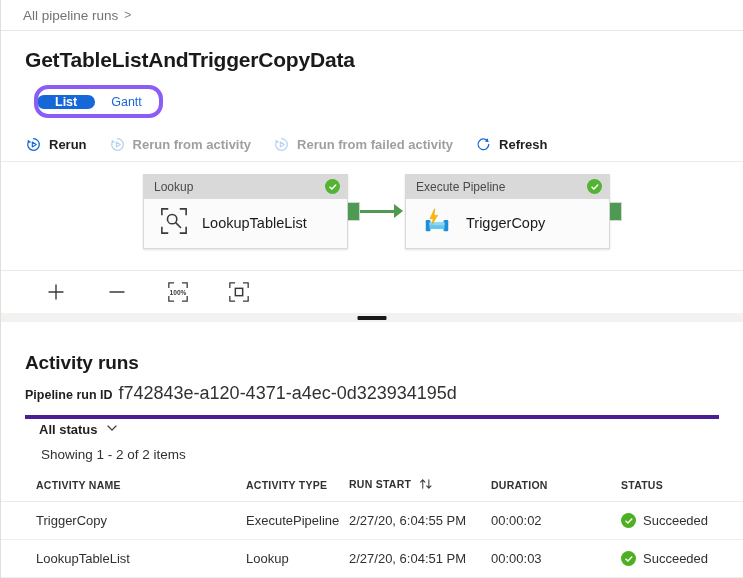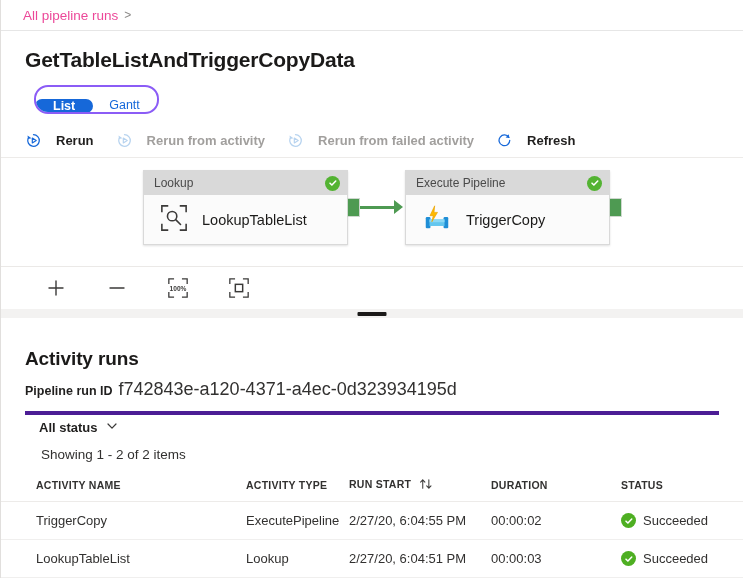--- a/index.html
+++ b/index.html
@@ -32,21 +32,21 @@
     flex: 0 0 31px;
     display: flex;
     align-items: center;
     padding-left: 22px;
     font-size: 13.5px;
     border-bottom: 1px solid #e6e6e6;
     background: #ffffff;
     box-sizing: border-box;
   }
   .bc-link {
-    color: #ec4899;
+    color: #737373;
     cursor: pointer;
   }
   .bc-sep {
     color: #8a8886;
     margin: 0 6px;
     font-size: 12px;
   }
   .bc-current { color: #323130; }
 
   
@@ -59,22 +59,22 @@
     color: #1b1a19;
     line-height: 26px;
   }
 
   
   .pill-wrap {
     padding: 12px 0 0 33px;
   }
   .pill {
     display: inline-flex;
-    align-items: flex-end;
-    border: 2px solid #8b5cf6;
+    align-items: center;
+    border: 4px solid #8b5cf6;
     border-radius: 14px;
     height: 25px;
     background: #ffffff;
     overflow: hidden;
   }
   .pill-seg {
     display: flex;
     align-items: center;
     justify-content: center;
     font-size: 12.5px;
@@ -99,21 +99,21 @@
     height: 35px;
     display: flex;
     align-items: center;
     padding-left: 24px;
     border-bottom: 1px solid #edebe9;
     box-sizing: border-box;
   }
   .cmd {
     display: flex;
     align-items: center;
-    gap: 14px;
+    gap: 7px;
     margin-right: 22px;
     font-size: 13px;
     font-weight: bold;
     color: #201f1e;
     cursor: pointer;
     user-select: none;
     white-space: nowrap;
   }
   .cmd.disabled {
     color: #a19f9d;

